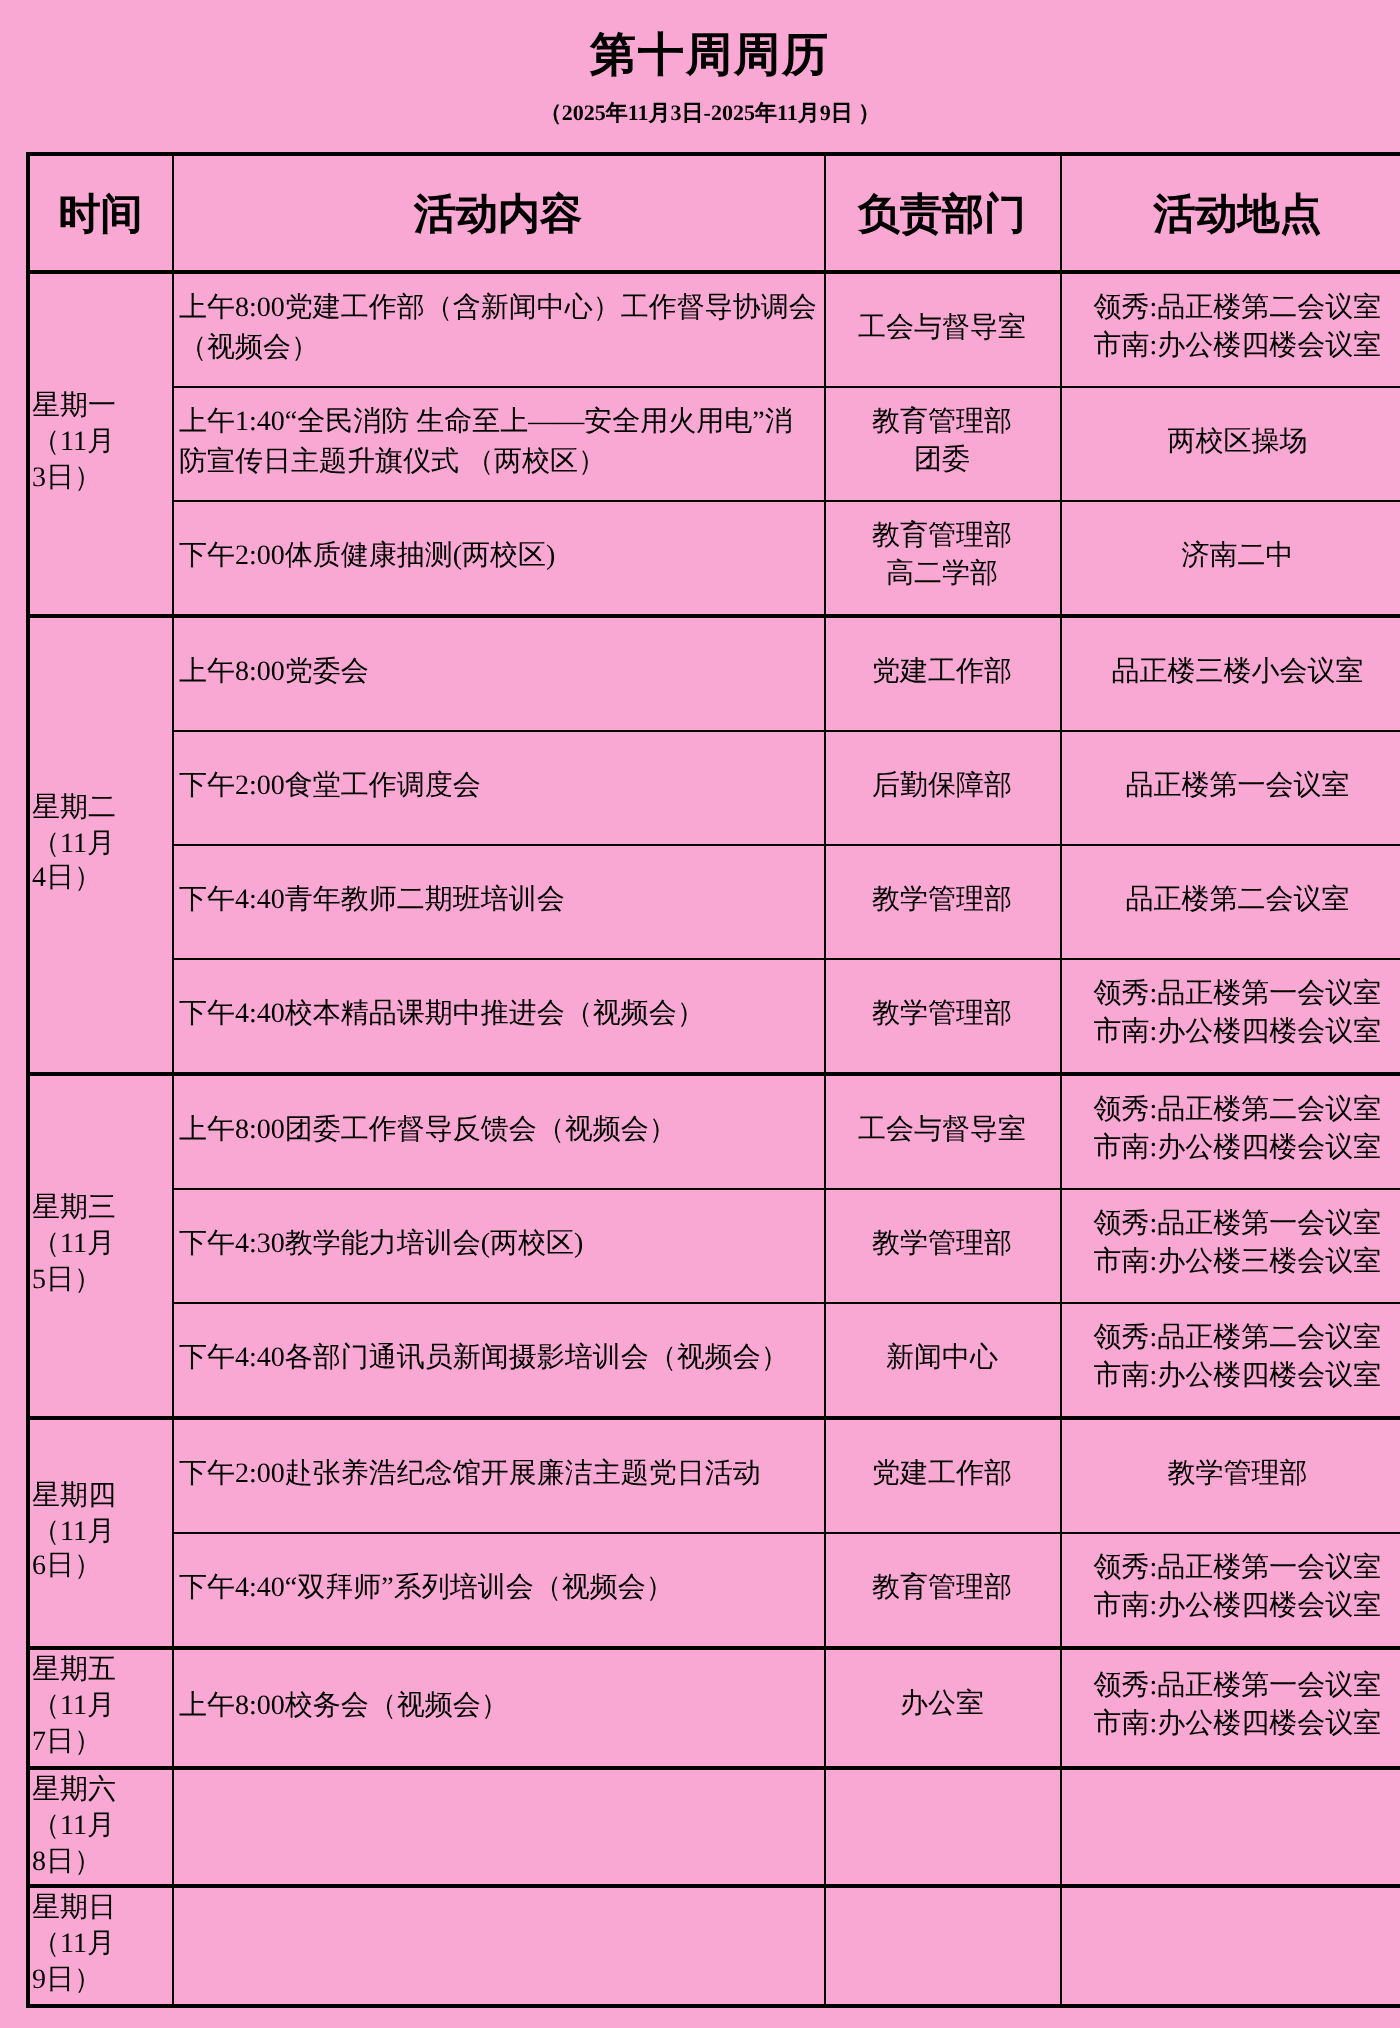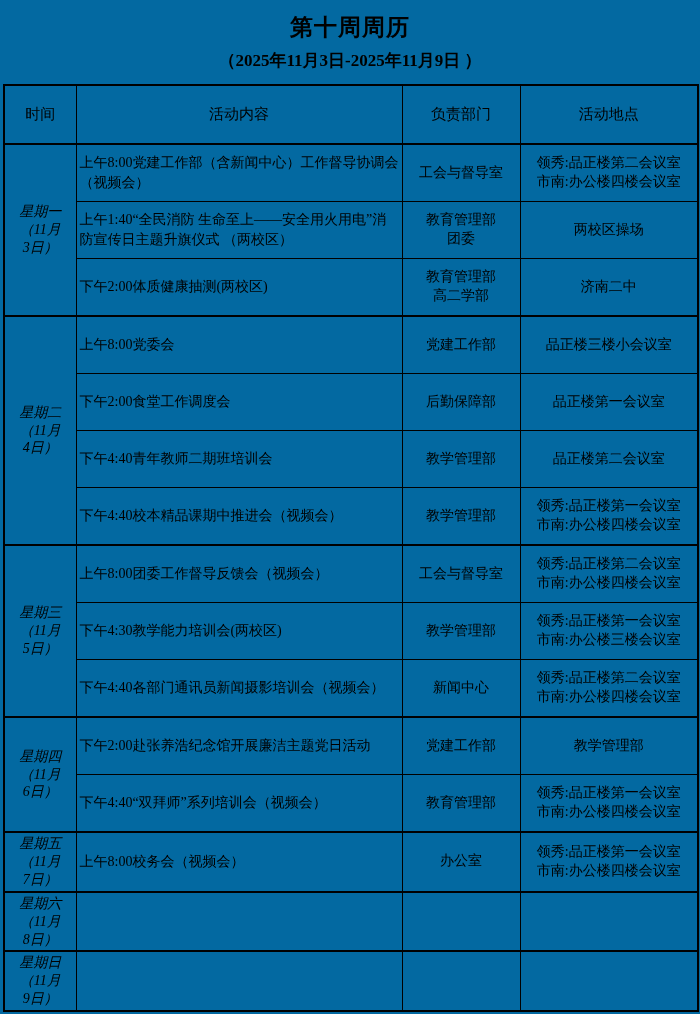--- a/index.html
+++ b/index.html
@@ -6,68 +6,66 @@
     margin: 0;
     padding: 0;
     background: #ffffff;
     color: #000000;
     font-family: "Liberation Serif", "DejaVu Serif", serif;
   }
   .page {
     width: 700px;
     height: 1014px;
     box-sizing: border-box;
-    padding: 6px 3px 0 3px;
-    background: #0369a1;
+    padding: 6px 3px 0 13px;
+    background: #f9a8d4;
   }
   .title {
     text-align: center;
     font-size: 23px;
     font-weight: bold;
     margin: 6px 0 6px 0;
     letter-spacing: 1px;
   }
   .subtitle {
     text-align: center;
-    font-size: 17px;
+    font-size: 11px;
     font-weight: bold;
     margin: 0 0 12px 0;
   }
   table.schedule {
     border-collapse: collapse;
     width: 694px;
     table-layout: fixed;
     border: 2px solid #000;
   }
   col.c-time { width: 72px; }
   col.c-content { width: 326px; }
   col.c-dept { width: 118px; }
   col.c-loc { width: 178px; }
   th, td {
     border: 1px solid #000;
     overflow: hidden;
   }
   th {
-    font-size: 15px;
-    font-weight: normal;
+    font-size: 21px;
+    font-weight: bold;
     text-align: center;
     height: 53px;
     padding: 2px;
   }
   td {
     font-size: 14px;
     height: 52px;
     vertical-align: middle;
     padding: 2px 3px;
   }
   td.day-cell {
-    text-align: center;
     line-height: 1.28;
     padding: 2px 1px;
-    font-style: italic;
   }
   td.content-cell {
     text-align: left;
     line-height: 1.4;
     padding: 2px 2px 2px 3px;
   }
   td.dept-cell {
     text-align: center;
     line-height: 1.35;
   }

